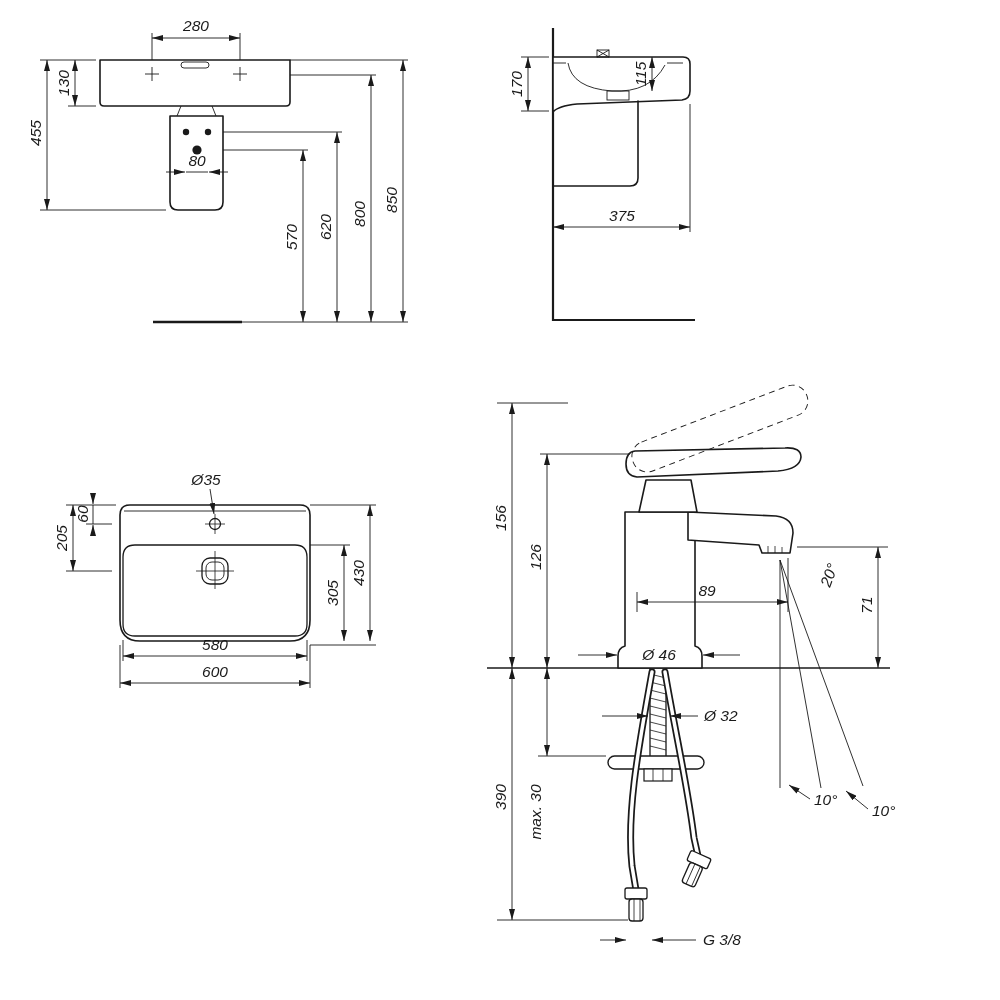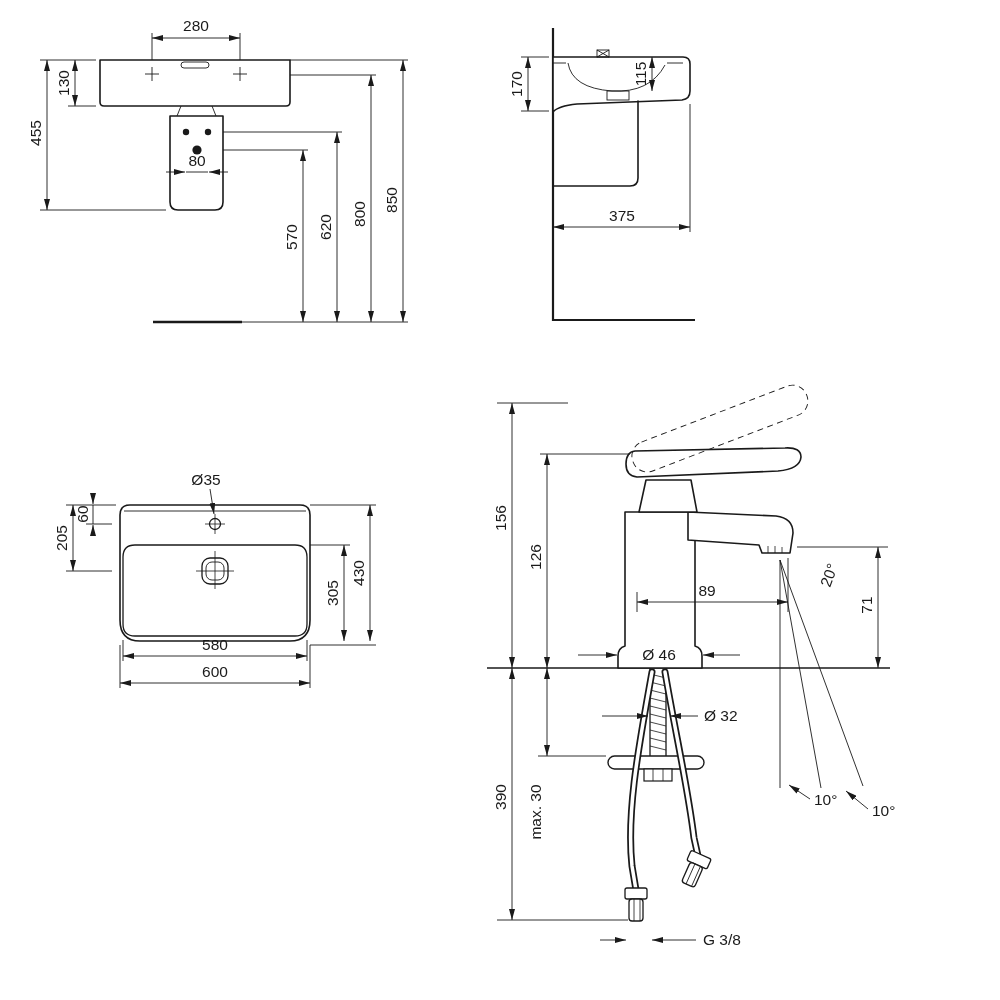--- a/index.html
+++ b/index.html
@@ -1,16 +1,16 @@
 <!DOCTYPE html>
 <html><head>
 <meta charset="utf-8">
 <style>
   html,body{margin:0;padding:0;background:#ffffff;}
-  .page{width:1000px;height:1000px;background:#ffffff;position:relative;overflow:hidden;}
+  .page{width:1000px;height:1000px;background:#ffffff;position:relative;overflow:hidden;font-style:italic;}
   svg{display:block;}
   svg text{
     font-family:"Liberation Sans", sans-serif;
     font-size:15.5px;
     fill:#1a1a1a;
   }
   .tmid{text-anchor:middle;}
   .outline{fill:#ffffff;stroke:#1a1a1a;stroke-width:1.6;stroke-linejoin:round;stroke-linecap:round;}
   .outline-open{fill:none;stroke:#1a1a1a;stroke-width:1.6;stroke-linejoin:round;stroke-linecap:round;}
   .thin{fill:none;stroke:#1a1a1a;stroke-width:0.9;}

